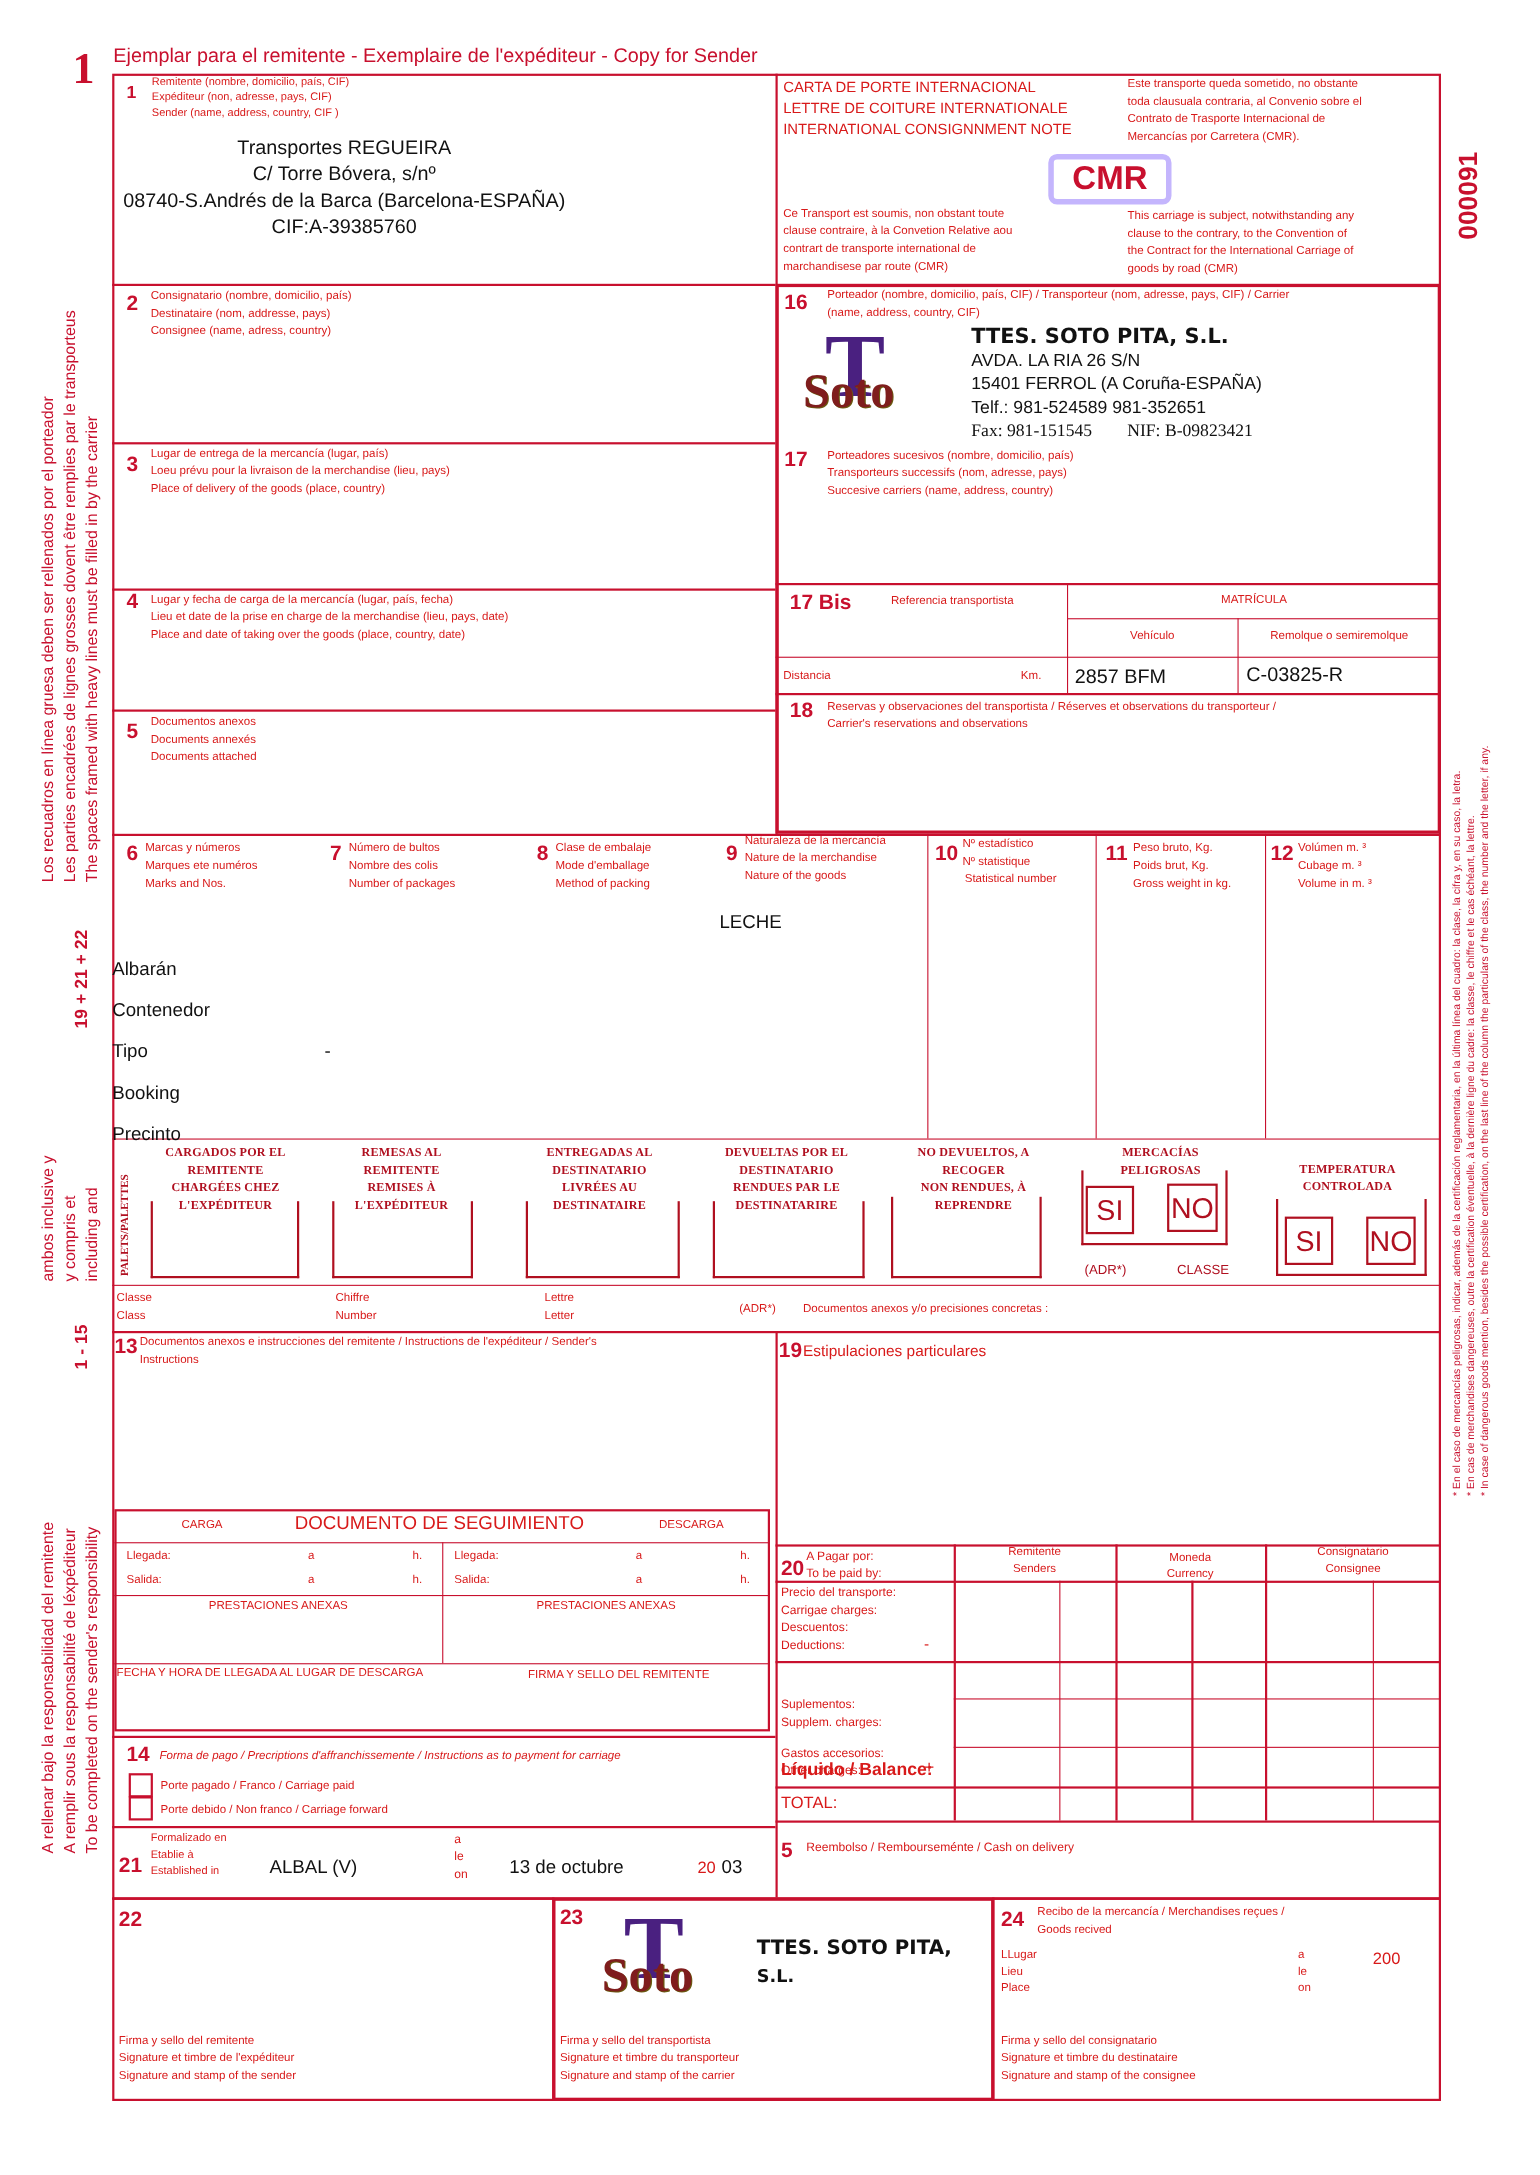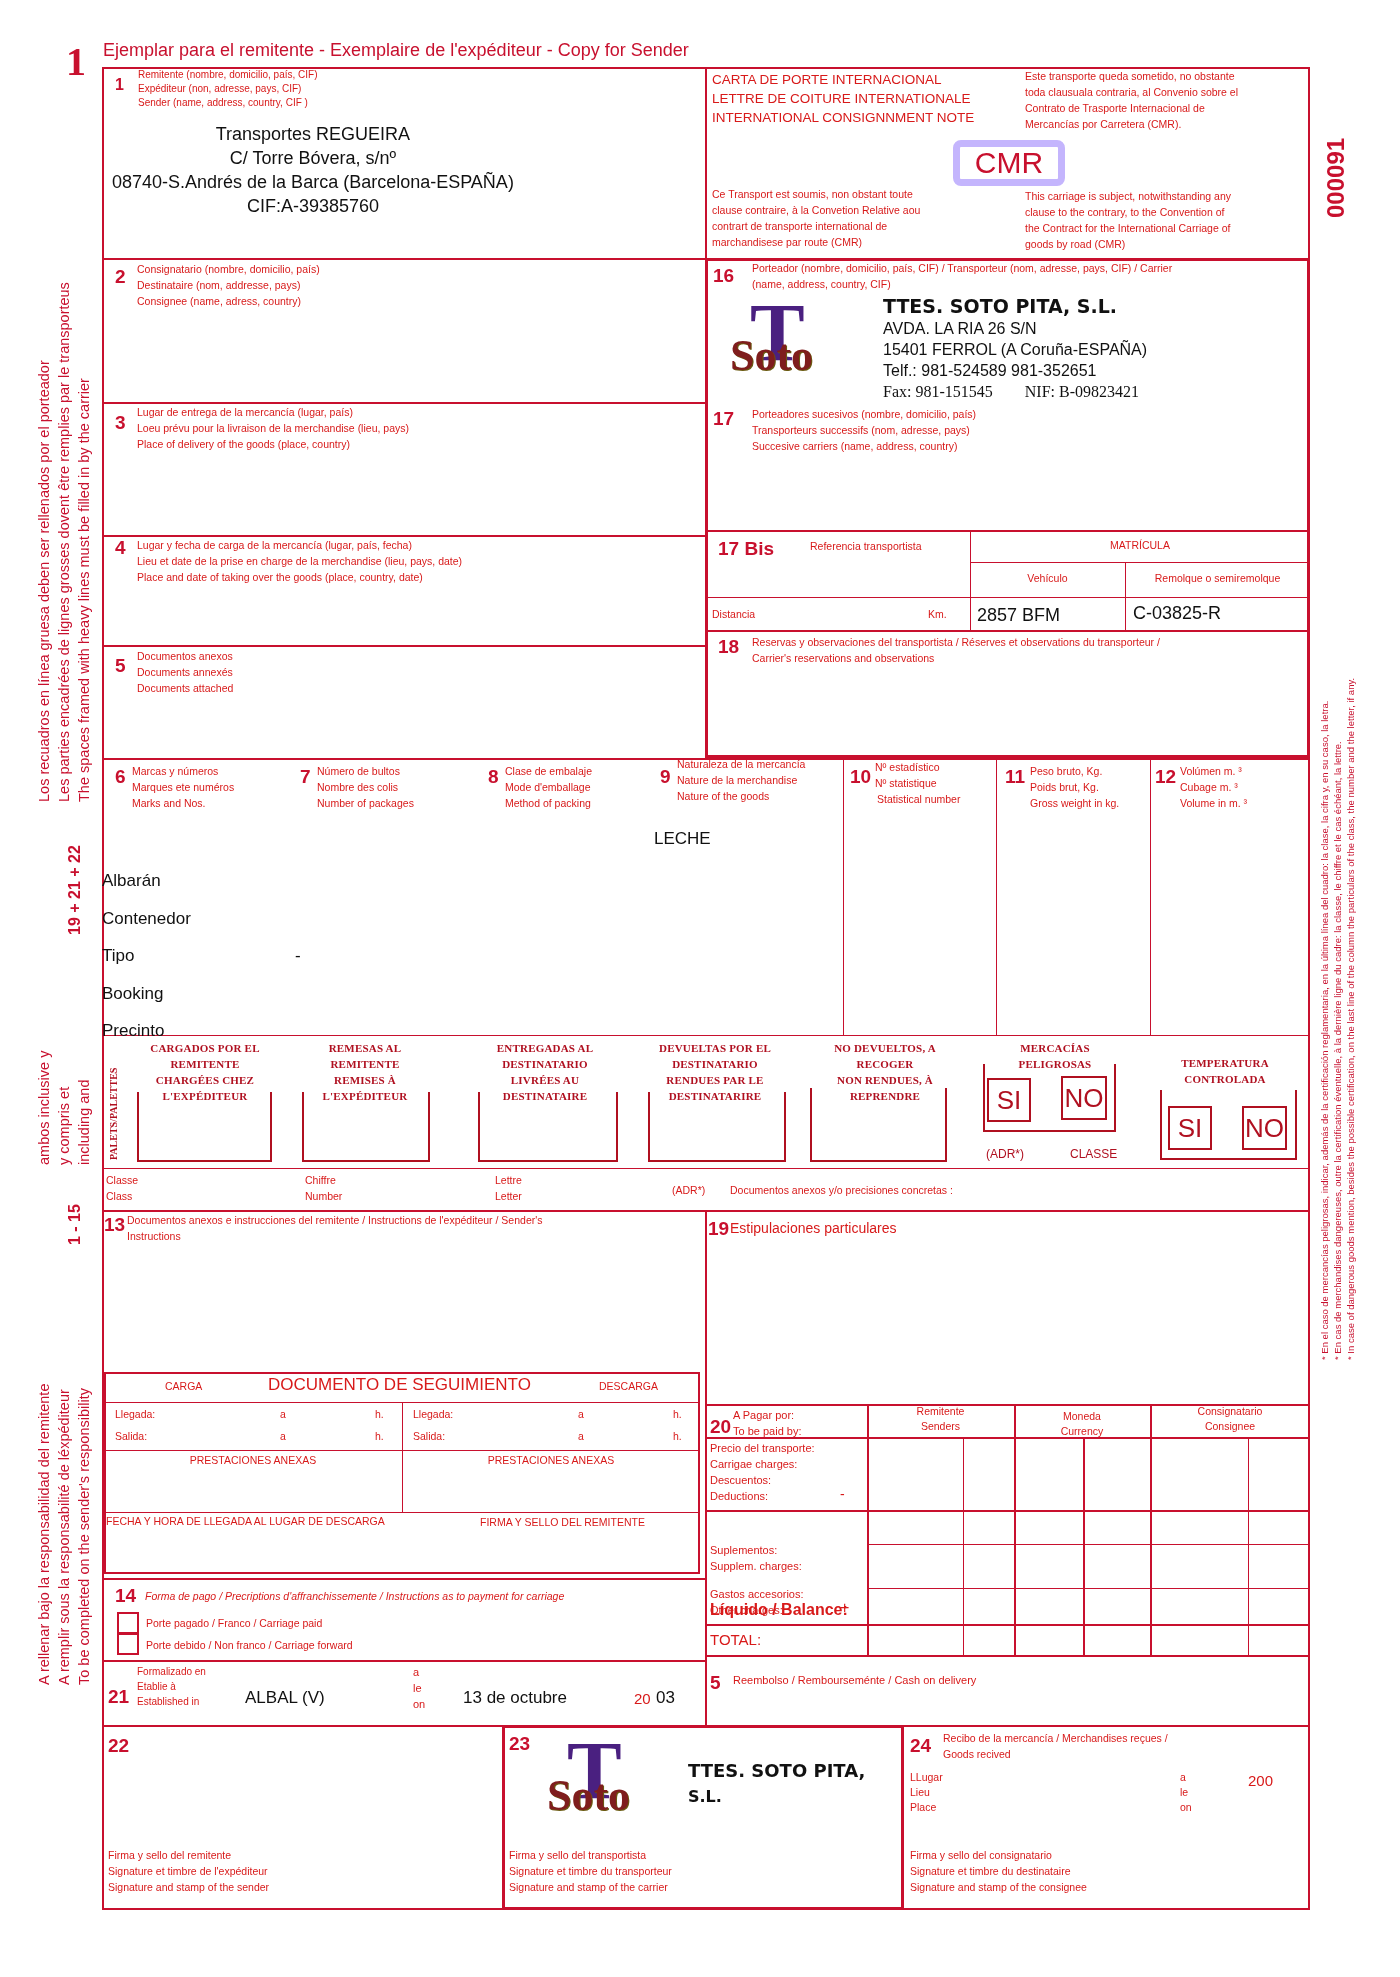--- a/index.html
+++ b/index.html
@@ -16,21 +16,21 @@
   .lbl div{white-space:nowrap;}
   .val{position:absolute;color:#111;font-size:18px;line-height:24px;white-space:nowrap;}
   .serif{font-family:"Liberation Serif",serif;}
   .vtext{position:absolute;transform-origin:left top;transform:rotate(-90deg);white-space:nowrap;color:#c8102e;}
   .pal{position:absolute;font-family:"Liberation Serif",serif;font-size:11px;line-height:16px;text-align:center;color:#b01020;font-weight:bold;letter-spacing:0.2px;}
   .bracket{position:absolute;border:2px solid #b01020;border-top:none;box-sizing:border-box;}
   .sqbox{position:absolute;border:2px solid #b01020;box-sizing:border-box;color:#b01020;font-size:26px;display:flex;align-items:center;justify-content:center;font-family:"Liberation Sans",sans-serif;}
   .logo{position:absolute;}
   .logo .T{position:absolute;font-family:"Liberation Serif",serif;font-weight:bold;color:#4a2080;}
   .logo .soto{position:absolute;font-family:"Liberation Serif",serif;font-weight:bold;color:#7f1d1d;text-shadow:1px 1px 0 #6a5a10;}
-  .cmr{position:absolute;border:7px solid #c4b5fd;border-radius:8px;color:#c8102e;font-weight:normal;font-size:30px;display:flex;align-items:center;justify-content:center;box-sizing:border-box;}
+  .cmr{position:absolute;border:5px solid #c4b5fd;border-radius:8px;color:#c8102e;font-weight:bold;font-size:30px;display:flex;align-items:center;justify-content:center;box-sizing:border-box;}
   .chk{position:absolute;border:2px solid #c8102e;box-sizing:border-box;width:22px;height:22px;}
 </style>
 </head>
 <body>
 
 <div class="abs serif" style="left:66px;top:38px;font-size:40px;font-weight:bold;color:#c8102e;">1</div>
 <div class="abs" style="left:103px;top:40px;font-size:18px;color:#c8102e;">Ejemplar para el remitente - Exemplaire de l'expéditeur - Copy for Sender</div>
 <div class="vtext" style="left:1322px;top:218px;font-size:24px;font-weight:bold;">000091</div>
 
 <div class="vtext" style="left:34px;top:802px;font-size:14.5px;line-height:20px;">

